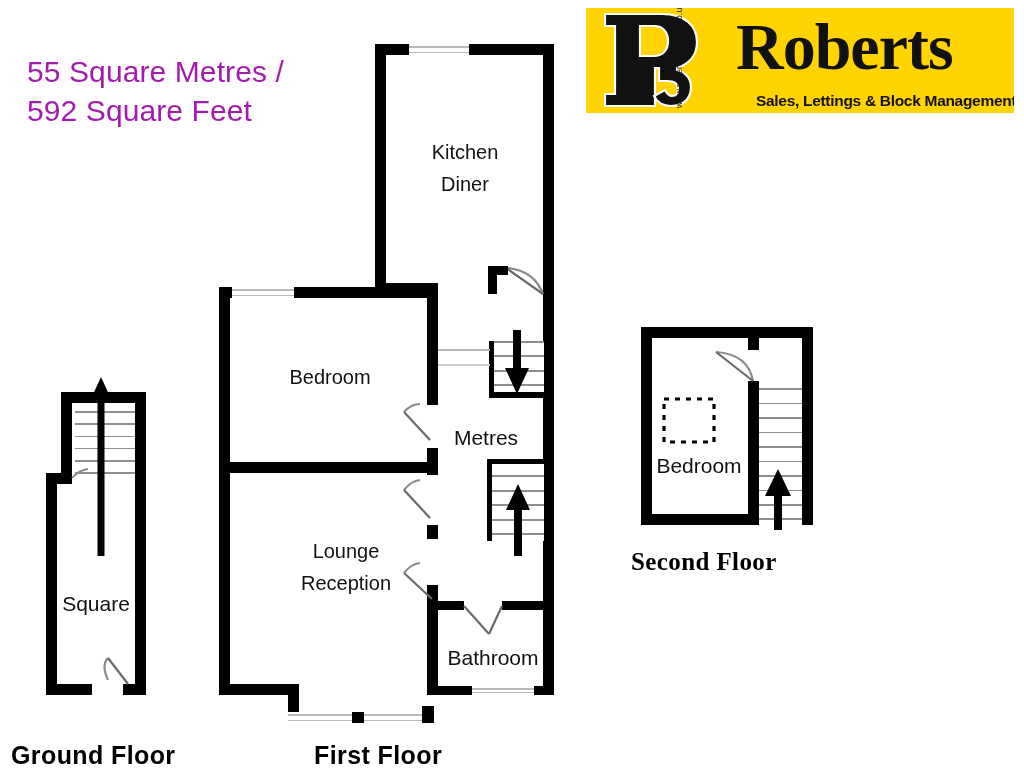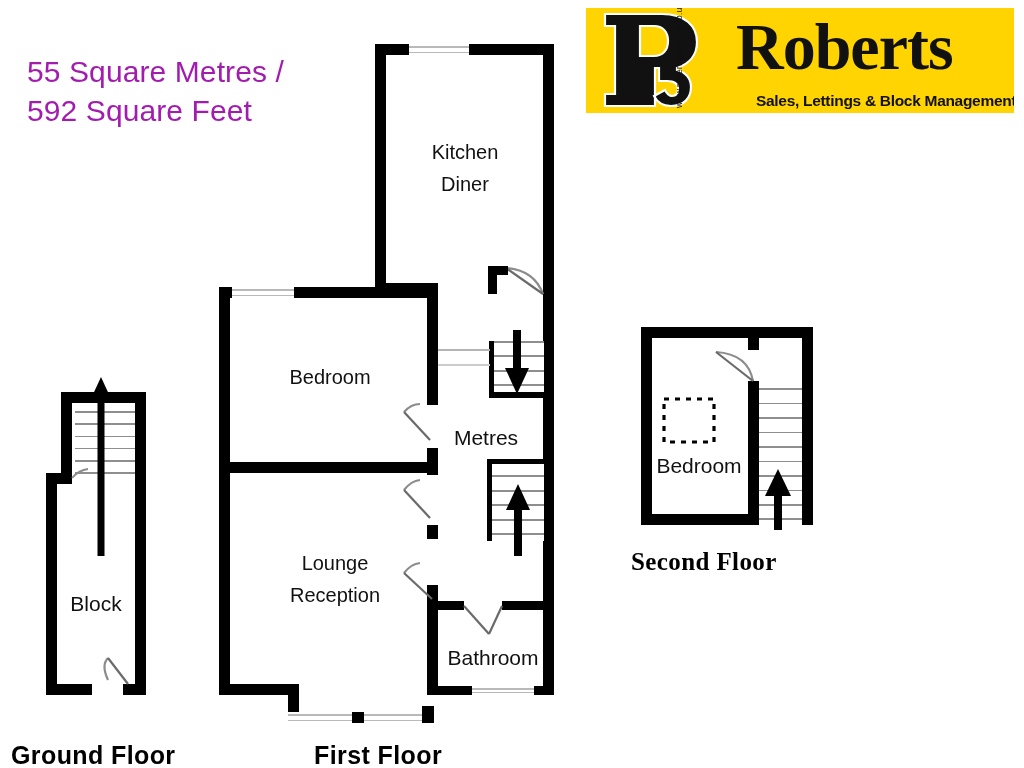--- a/index.html
+++ b/index.html
@@ -167,21 +167,21 @@
   <div class="stairs tight" style="left:75px; top:399px; width:63px; height:77px;"></div>
 
   <div class="wall" style="left:61px; top:392px; width:85px; height:11px;"></div>
   <div class="wall" style="left:135px; top:392px; width:11px; height:303px;"></div>
   <div class="wall" style="left:61px; top:392px; width:11px; height:92px;"></div>
   <div class="wall" style="left:46px; top:473px; width:26px; height:11px;"></div>
   <div class="wall" style="left:46px; top:473px; width:11px; height:222px;"></div>
   <div class="wall" style="left:46px; top:684px; width:46px; height:11px;"></div>
   <div class="wall" style="left:123px; top:684px; width:23px; height:11px;"></div>
 
-  <div class="room-label" style="left:50px; top:590px; width:92px;">Block</div>
+  <div class="room-label" style="left:50px; top:590px; width:92px;">Square</div>
 </div>
 
 <div class="plan" id="first-floor">
 
   <div class="wall" style="left:375px; top:44px; width:34px; height:11px;"></div>
   <div class="win" style="left:409px; top:44px; width:60px; height:11px;"></div>
   <div class="wall" style="left:469px; top:44px; width:85px; height:11px;"></div>
   <div class="wall" style="left:375px; top:44px; width:11px; height:245px;"></div>
   <div class="wall" style="left:375px; top:283px; width:63px; height:11px;"></div>
 
@@ -200,21 +200,21 @@
   <div class="wall" style="left:427px; top:448px; width:11px; height:27px;"></div>
   <div class="wall" style="left:427px; top:525px; width:11px; height:14px;"></div>
   <div class="wall" style="left:427px; top:585px; width:11px; height:110px;"></div>
 
   <div class="wall" style="left:230px; top:462px; width:200px; height:11px;"></div>
 
   <div class="room-label big" style="left:246px; top:361px; width:168px;">Bedroom</div>
 
   <div class="room-label" style="left:434px; top:424px; width:104px;">Metres</div>
 
-  <div class="room-label big" style="left:251px; top:535px; width:168px;margin-top:12px;">Lounge
+  <div class="room-label big" style="left:262px; top:535px; width:168px;">Lounge
 Reception</div>
 
   <div class="stairs" style="left:490px; top:341px; width:54px; height:56px;"></div>
   <div class="wall" style="left:489px; top:341px; width:5px; height:56px;"></div>
   <div class="wall" style="left:489px; top:392px; width:55px; height:6px;"></div>
 
   <div style="position:absolute; left:438px; top:349px; width:52px; height:1.5px; background:#b4b4b4;"></div>
   <div style="position:absolute; left:438px; top:364px; width:52px; height:1.5px; background:#cccccc;"></div>
 
   <div class="stairs" style="left:490px; top:461px; width:54px; height:80px;"></div>

